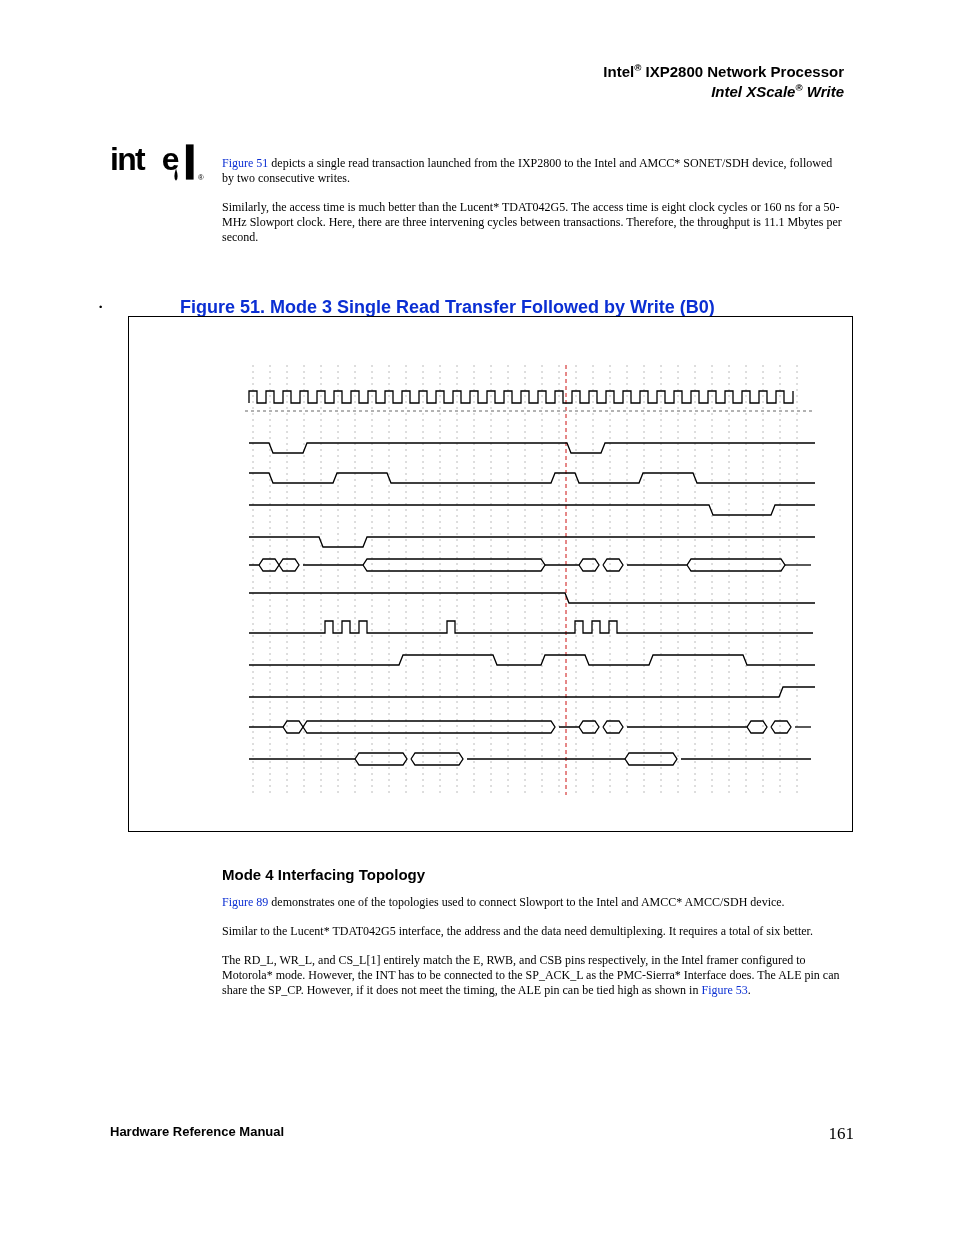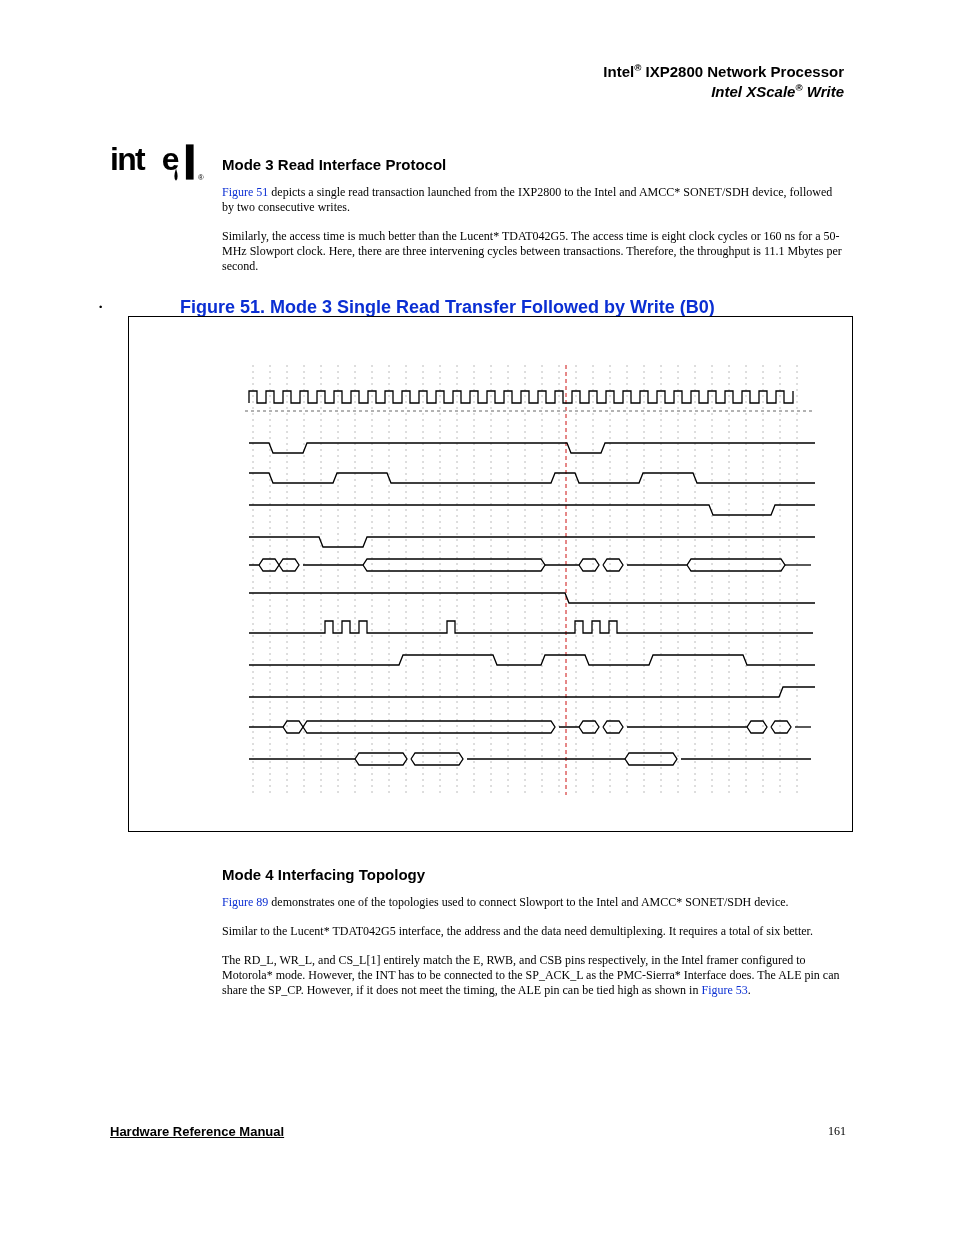--- a/index.html
+++ b/index.html
@@ -93,28 +93,27 @@
   }
   .content-lower {
     position: absolute;
     left: 222px;
     top: 866px;
     width: 625px;
   }
   .footer {
     position: absolute;
     left: 110px;
-    right: 108px;
+    right: 100px;
     bottom: 96px;
     font-family: Arial, Helvetica, sans-serif;
     font-size: 13px;
-    text-decoration: underline;
   }
   .footer-left { font-weight: bold; }
-  .footer-right { position: absolute; right: 0; top: 0; font-family: "Times New Roman", serif; font-size: 12px;}
+  .footer-right { position: absolute; right: 0; top: 0; font-family: "Times New Roman", serif; font-size: 17px;}
 </style>
 </head>
 <body>
 
 <div class="page">
 
   <div class="header-right">
     <div>
       <span>Intel</span><sup>®</sup><span> IXP2800 Network Processor</span>
     </div>
@@ -130,21 +129,20 @@
       <rect x="138" y="8" width="14" height="64" fill="#000"></rect>
       <text x="160" y="72" font-family="Arial" font-size="14" fill="#000">®</text>
 
       <path d="M120 52 q6 18 0 22 q-6 -4 0 -22" fill="#000"></path>
     </svg>
   </div>
 
   <span class="dot-small">·</span>
 
   <div class="content">
-    <p class="section-heading">Mode 3 Read Interface Protocol</p>
     <p class="body-para">
       <span class="link">Figure 51</span><span> depicts a single read transaction launched from the IXP2800 to the Intel and AMCC* SONET/SDH device, followed by two consecutive writes.</span>
     </p>
     <p class="body-para">Similarly, the access time is much better than the Lucent* TDAT042G5. The access time is eight clock cycles or 160 ns for a 50-MHz Slowport clock. Here, there are three intervening cycles between transactions. Therefore, the throughput is 11.1 Mbytes per second.</p>
   </div>
 
   <div class="figure-caption">Figure 51. Mode 3 Single Read Transfer Followed by Write (B0)</div>
 
   <div class="figure-wrap">
     <svg width="570" height="430" viewBox="0 0 570 430">
@@ -245,21 +243,21 @@
           <path d="M380 394 l4 -6 h44 l4 6 l-4 6 h-44 l-4 -6"></path>
           <line x1="436" y1="394" x2="566" y2="394"></line>
         </g>
       </g>
     </svg>
   </div>
 
   <div class="content-lower">
     <p class="section-heading">Mode 4 Interfacing Topology</p>
     <p class="body-para">
-      <span class="link">Figure 89</span><span> demonstrates one of the topologies used to connect Slowport to the Intel and AMCC* SONET/SDH device.</span>
+      <span class="link">Figure 89</span><span> demonstrates one of the topologies used to connect Slowport to the Intel and AMCC* AMCC/SDH device.</span>
     </p>
     <p class="body-para">Similar to the Lucent* TDAT042G5 interface, the address and the data need demultiplexing. It requires a total of six better.</p>
     <p class="body-para">
       <span>The RD_L, WR_L, and CS_L[1] entirely match the E, RWB, and CSB pins respectively, in the Intel framer configured to Motorola* mode. However, the INT has to be connected to the SP_ACK_L as the PMC-Sierra* Interface does. The ALE pin can share the SP_CP. However, if it does not meet the timing, the ALE pin can be tied high as shown in </span><span class="link">Figure 53</span><span>.</span>
     </p>
   </div>
 
   <div class="footer">
     <span class="footer-left">Hardware Reference Manual</span>
     <span class="footer-right">161</span>

